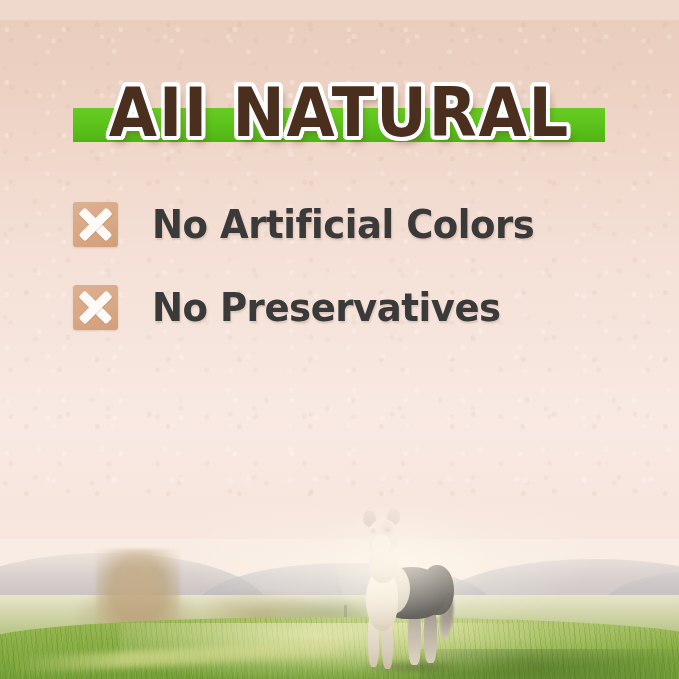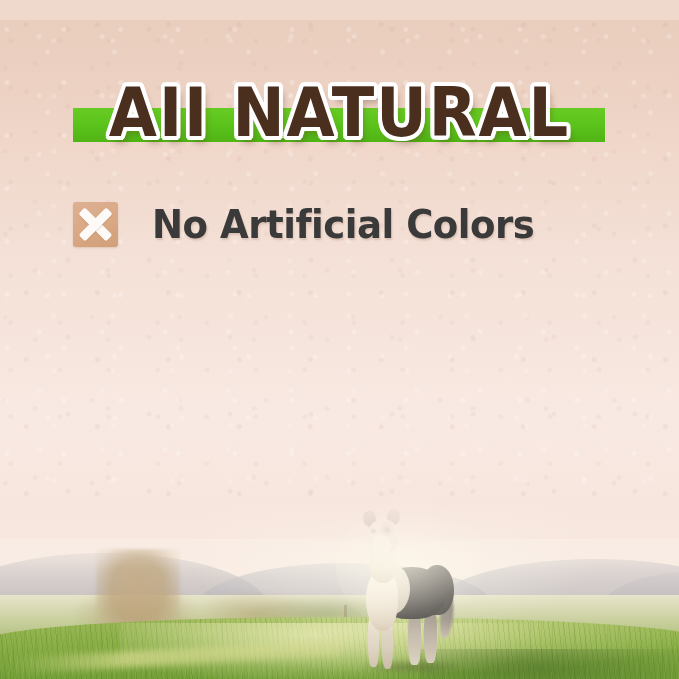--- a/index.html
+++ b/index.html
@@ -282,20 +282,24 @@
   </div>
 
   <div id="claims">
 
     <div class="claim-row">
       <span class="xbox"></span>
       <span class="claim-label">No Artificial Colors</span>
     </div>
 
 
+    <div class="claim-row">
+      <span class="xbox"></span>
+      <span class="claim-label">No Preservatives</span>
+    </div>
 
 
   </div>
 
   <div id="photo">
     <div id="sky"></div>
 
     <div class="hill" id="hill-far-l"></div>
     <div class="hill" id="hill-far-m"></div>
     <div class="hill" id="hill-far-r"></div>

